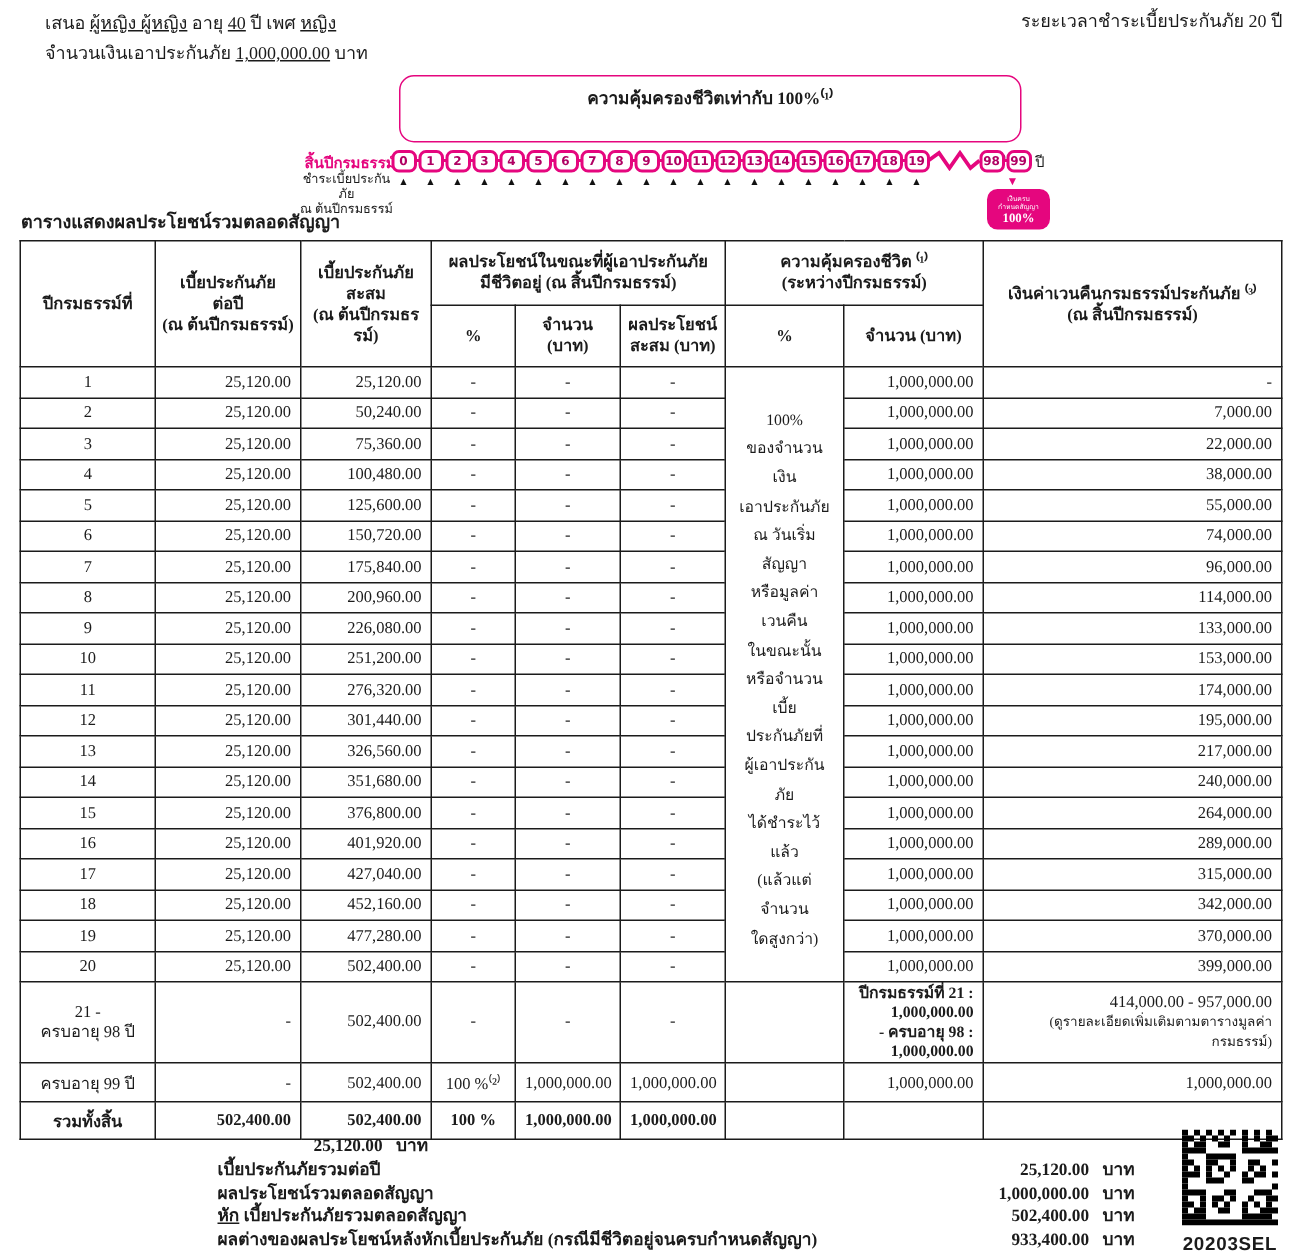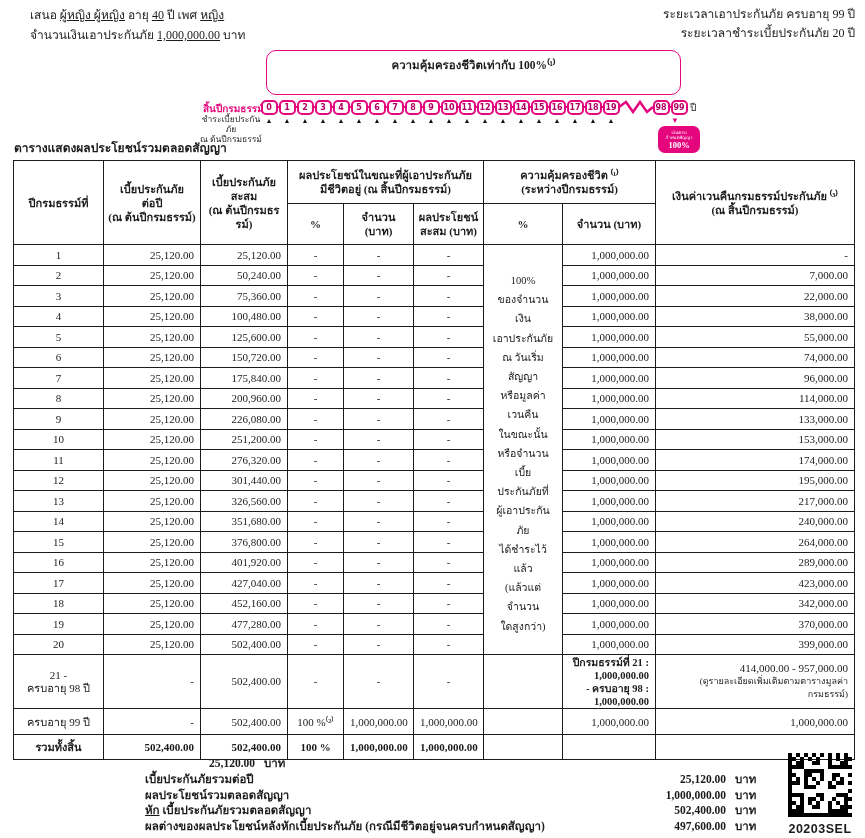--- a/index.html
+++ b/index.html
@@ -80,21 +80,20 @@
     <u>40</u>
     <span>ปี</span>
     <span>เพศ</span>
     <u>หญิง</u></div>
   <div><span>จำนวนเงินเอาประกันภัย</span>
     <u>1,000,000.00</u>
     <span>บาท</span></div>
 </div>
 
 <div class="abs" id="hdr-right">
-  <div>ระยะเวลาเอาประกันภัย ครบอายุ 99 ปี</div>
   <div>ระยะเวลาชำระเบี้ยประกันภัย 20 ปี</div>
 </div>
 
 <div class="abs" id="figure">
   <div class="abs" id="benefit-box">
     <div class="t1">ความคุ้มครองชีวิตเท่ากับ 100%⁽¹⁾</div>
   </div>
   <div class="abs" id="maturity-label">ครบอายุ</div>
   <div class="abs" id="axis-label">สิ้นปีกรมธรรม์ที่</div>
   <div class="abs pre" id="pay-label">ชำระเบี้ยประกันภัย
@@ -372,21 +371,21 @@
           <td class="r">289,000.00</td>
         </tr>
         <tr>
           <td class="c">17</td>
           <td class="r">25,120.00</td>
           <td class="r">427,040.00</td>
           <td class="c">-</td>
           <td class="c">-</td>
           <td class="c">-</td>
           <td class="r">1,000,000.00</td>
-          <td class="r">423,000.00</td>
+          <td class="r">315,000.00</td>
         </tr>
         <tr>
           <td class="c">18</td>
           <td class="r">25,120.00</td>
           <td class="r">452,160.00</td>
           <td class="c">-</td>
           <td class="c">-</td>
           <td class="c">-</td>
           <td class="r">1,000,000.00</td>
           <td class="r">342,000.00</td>
@@ -472,21 +471,21 @@
       <div class="sum-value">1,000,000.00</div>
       <div class="sum-unit">บาท</div>
     </div>
     <div class="sum-row">
       <div class="sum-label"><u>หัก</u> เบี้ยประกันภัยรวมตลอดสัญญา</div>
       <div class="sum-value">502,400.00</div>
       <div class="sum-unit">บาท</div>
     </div>
     <div class="sum-row">
       <div class="sum-label">ผลต่างของผลประโยชน์หลังหักเบี้ยประกันภัย (กรณีมีชีวิตอยู่จนครบกำหนดสัญญา)</div>
-      <div class="sum-value">497,600.00</div>
+      <div class="sum-value">933,400.00</div>
       <div class="sum-unit">บาท</div>
     </div>
   </div>
 
 <div class="abs" id="barcode-wrap">
   <div id="barcode"><svg width="64" height="64" fill="#000">
         <rect x="0" y="0" width="4" height="4"></rect>
         <rect x="8" y="0" width="4" height="4"></rect>
         <rect x="16" y="0" width="4" height="4"></rect>
         <rect x="24" y="0" width="4" height="4"></rect>

